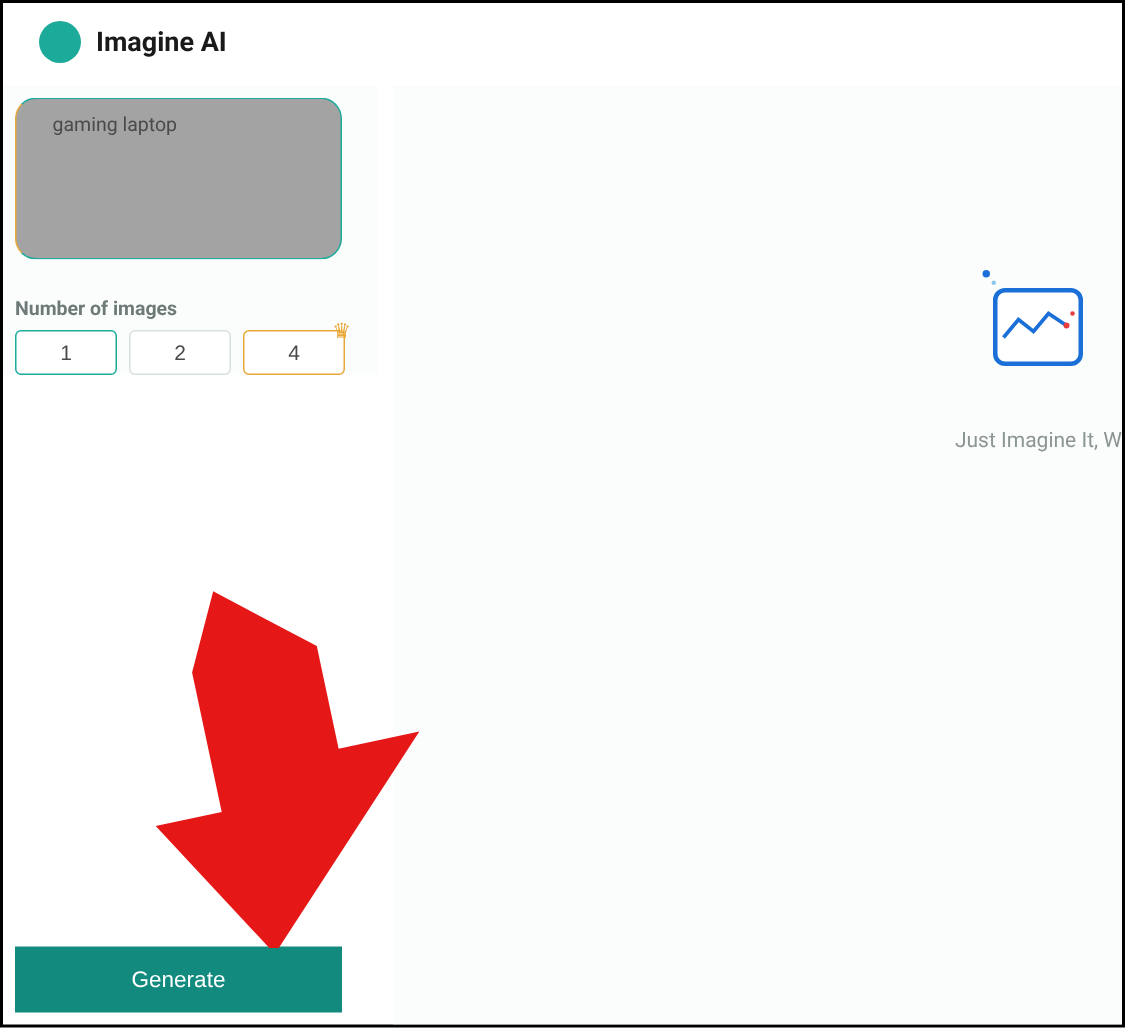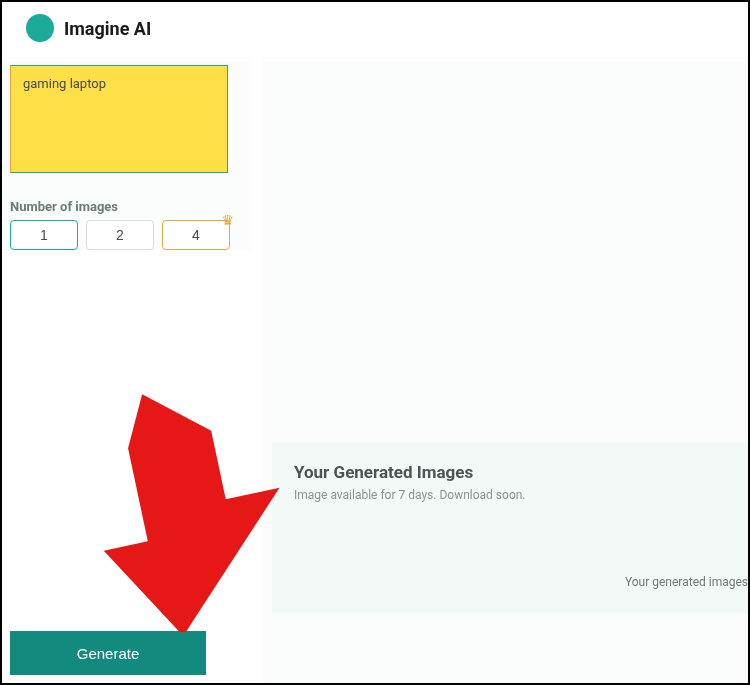--- a/index.html
+++ b/index.html
@@ -47,30 +47,30 @@
       position: absolute;
       left: 0;
       top: 55px;
       width: 250px;
       padding: 8px 8px 0 8px;
       background: #fbfdfc;
     }
     .prompt-input {
       width: 218px;
       height: 108px;
-      padding: 10px 12px;
+      padding: 10px 24px;
       border: 1.5px solid #1caa9a;
       border-left-color: #e8a838;
-      border-radius: 0;
+      border-radius: 14px;
       font-size: 13px;
       color: #4a4a4a;
       resize: none;
       outline: none;
       font-family: inherit;
-      background: #fde047;
+      background: #a3a3a3;
     }
     .num-label {
       font-size: 13px;
       color: #6e7a78;
       margin-top: 22px;
       margin-bottom: 6px;
       font-weight: bold;
     }
     .option-row {
       display: flex;
@@ -100,21 +100,21 @@
       position: absolute;
       top: -9px;
       right: -5px;
       font-size: 14px;
       color: #e8a838;
     }
     .generate-btn {
       position: absolute;
       left: 8px;
       bottom: 8px;
-      width: 196px;
+      width: 218px;
       height: 44px;
       background: #128b7e;
       color: #fff;
       border: none;
       font-size: 15px;
       cursor: pointer;
     }
     .main-area {
       position: absolute;
       left: 260px;
@@ -227,23 +227,30 @@
     <button class="option-btn premium">
       <span>4</span>
       <span class="crown-icon">♛</span>
     </button>
   </div>
 </div>
 
 <button class="generate-btn">Generate</button>
 
 <div class="main-area">
-
-  <div class="generated-section">
-    <div class="generated-title">Your Generated Images</div>
-    <div class="generated-sub">Image available for 7 days. Download soon.</div>
-    <div class="generated-note">Your generated images </div>
+  <div class="preview-block">
+    <div class="chart-icon">
+      <div class="chart-dot1"></div>
+      <div class="chart-dot2"></div>
+      <svg width="50" height="30" viewBox="0 0 50 30">
+        <polyline points="2,22 12,10 22,18 32,6 44,14" stroke="#1a6fd8" stroke-width="2.5" fill="none"></polyline>
+        <circle cx="44" cy="14" r="2" fill="#e83b3b"></circle>
+        <circle cx="48" cy="6" r="1.5" fill="#e83b3b"></circle>
+      </svg>
+    </div>
+    <div class="tagline">Just Imagine It, W</div>
   </div>
+
 </div>
 
 <svg class="red-arrow" viewBox="0 0 185 245">
   <polygon points="70,0 130,50 130,120 185,120 60,245 0,145 45,145 45,50" fill="#e61817" transform="rotate(-12 92 122)"></polygon>
 </svg>
 
 </body></html>

